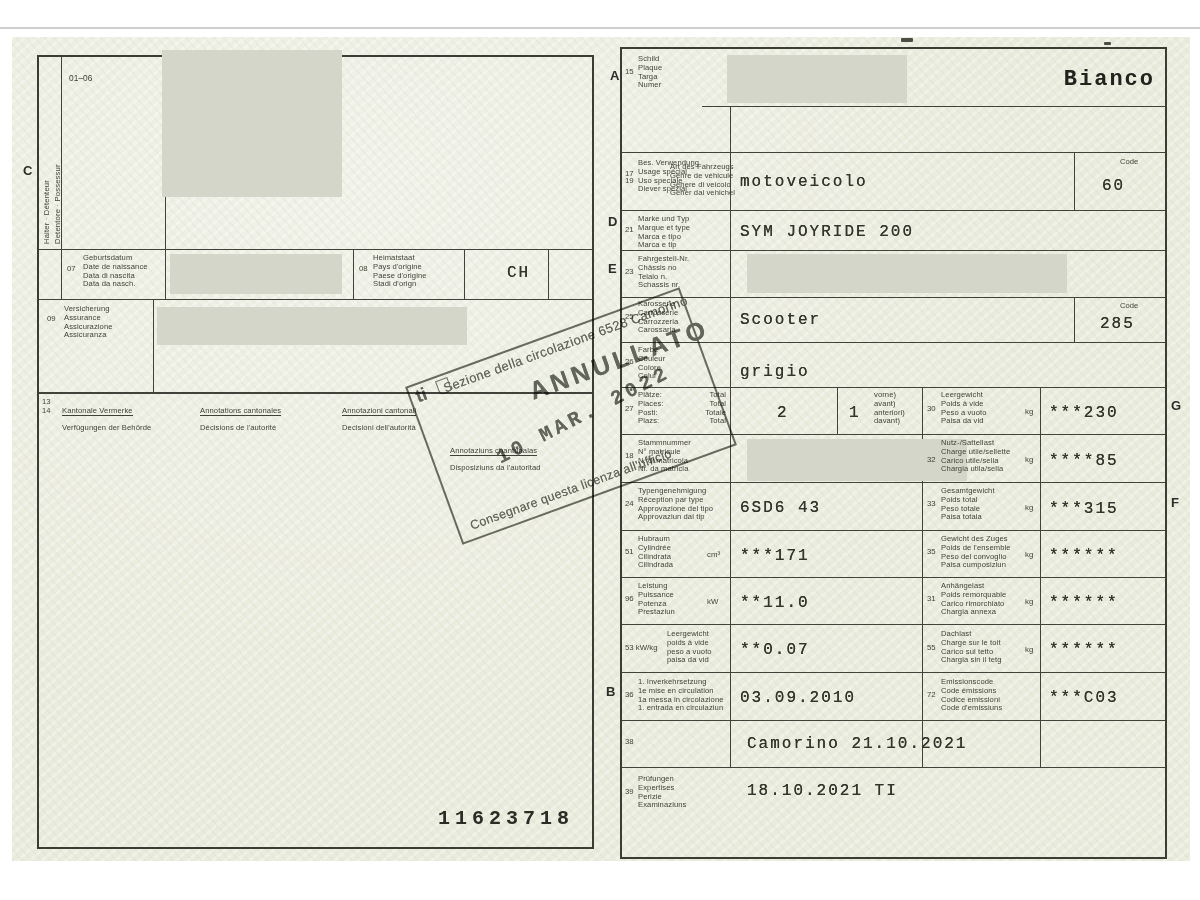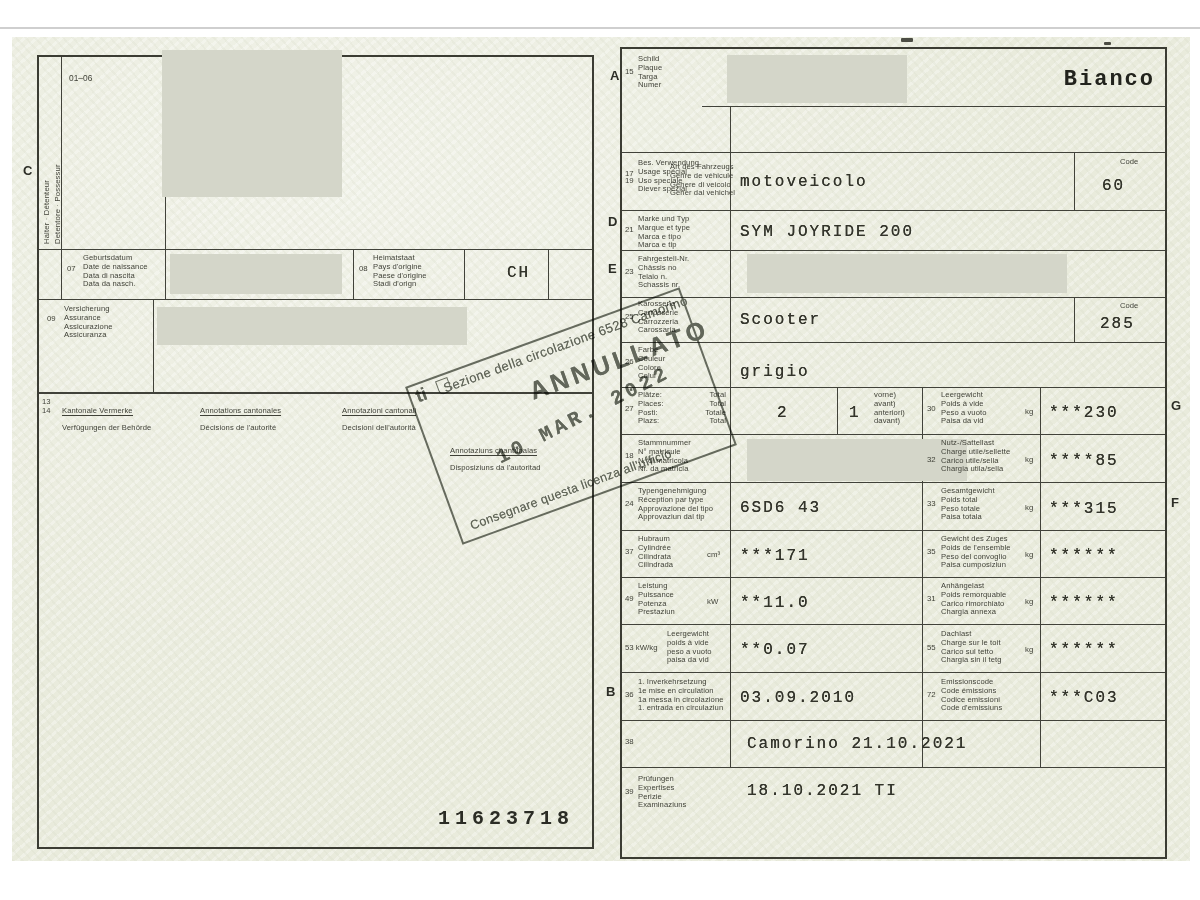--- a/index.html
+++ b/index.html
@@ -235,36 +235,36 @@
 Approvaziun dal tip</div>
     <div class="val" style="left:118px;top:450px;">6SD6 43</div>
     <div class="num" style="left:305px;top:450px;">33</div>
     <div class="lab" style="left:319px;top:438px;">Gesamtgewicht
 Poids total
 Peso totale
 Paisa totala</div>
     <div class="unit" style="left:403px;top:454px;">kg</div>
     <div class="val" style="left:427px;top:451px;">***315</div>
 
-    <div class="num" style="left:3px;top:498px;">37</div>
+    <div class="num" style="left:3px;top:498px;">51</div>
     <div class="lab" style="left:16px;top:486px;">Hubraum
 Cylindrée
 Cilindrata
 Cilindrada</div>
     <div class="unit" style="left:85px;top:501px;">cm³</div>
     <div class="val" style="left:118px;top:498px;">***171</div>
     <div class="num" style="left:305px;top:498px;">35</div>
     <div class="lab" style="left:319px;top:486px;">Gewicht des Zuges
 Poids de l'ensemble
 Peso del convoglio
 Paisa cumposiziun</div>
     <div class="unit" style="left:403px;top:501px;">kg</div>
     <div class="val" style="left:427px;top:498px;">******</div>
 
-    <div class="num" style="left:3px;top:545px;">49</div>
+    <div class="num" style="left:3px;top:545px;">96</div>
     <div class="lab" style="left:16px;top:533px;">Leistung
 Puissance
 Potenza
 Prestaziun</div>
     <div class="unit" style="left:85px;top:548px;">kW</div>
     <div class="val" style="left:118px;top:545px;">**11.0</div>
     <div class="num" style="left:305px;top:545px;">31</div>
     <div class="lab" style="left:319px;top:533px;">Anhängelast
 Poids remorquable
 Carico rimorchiato

